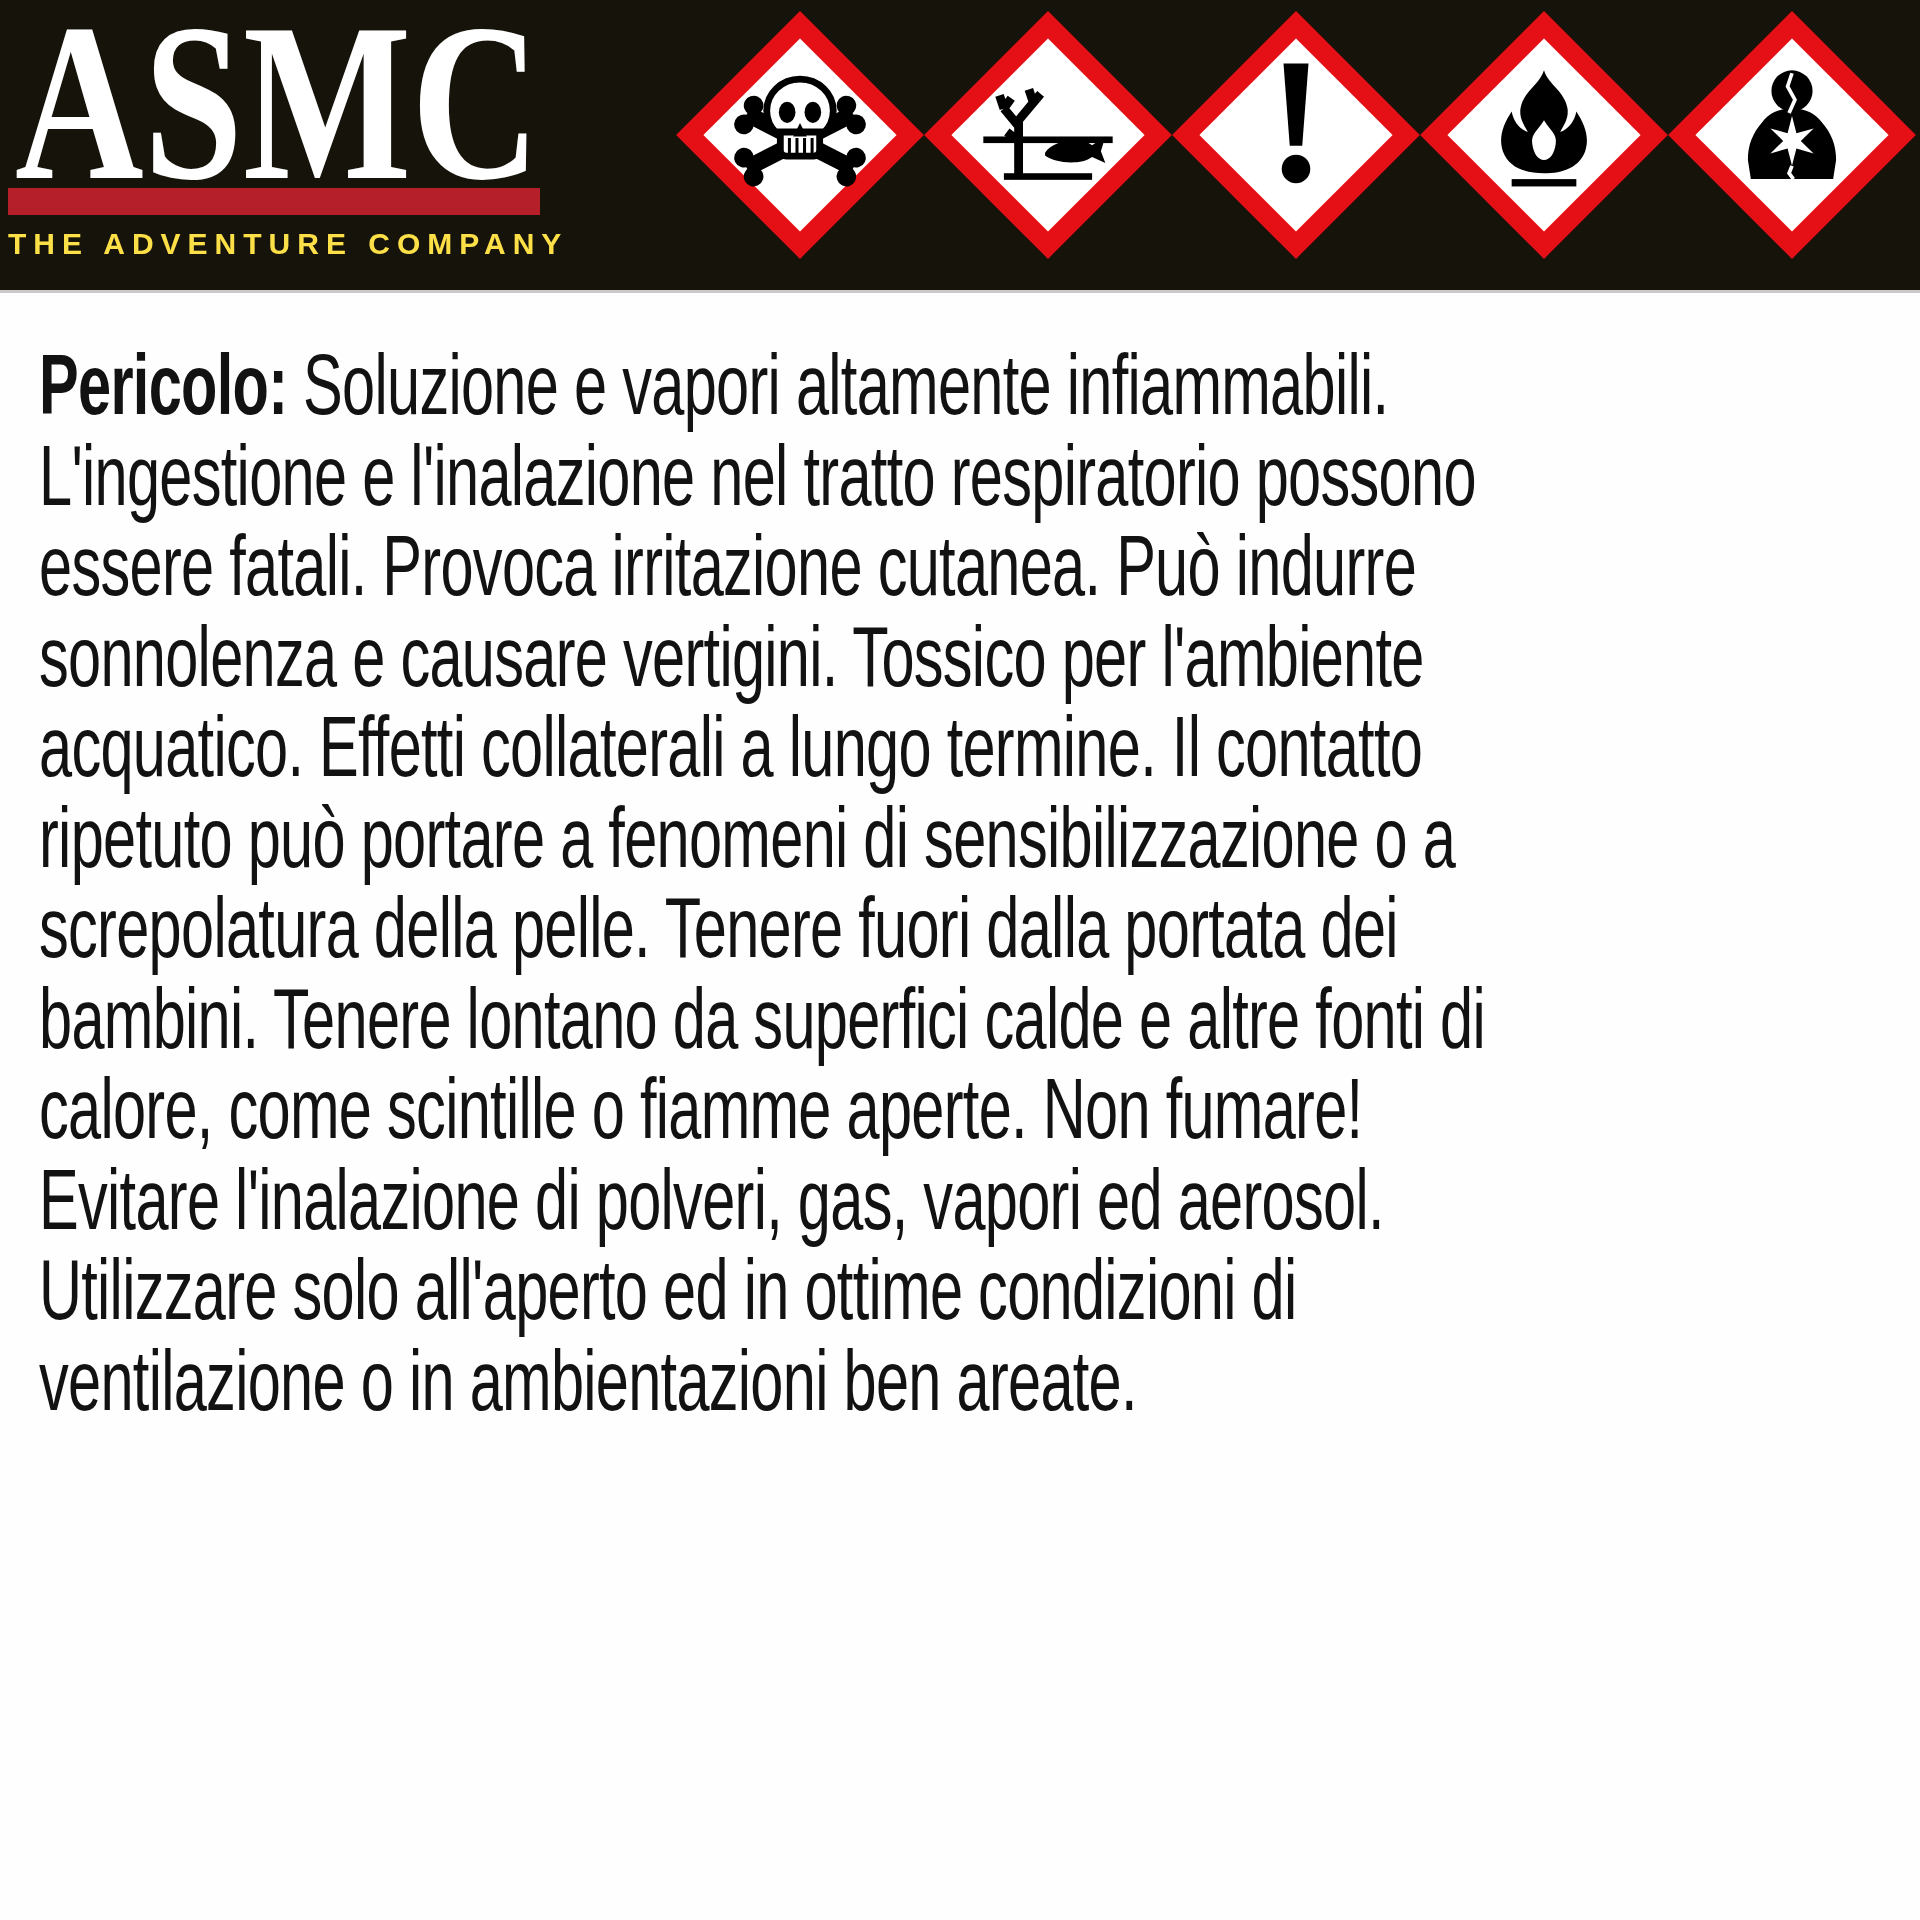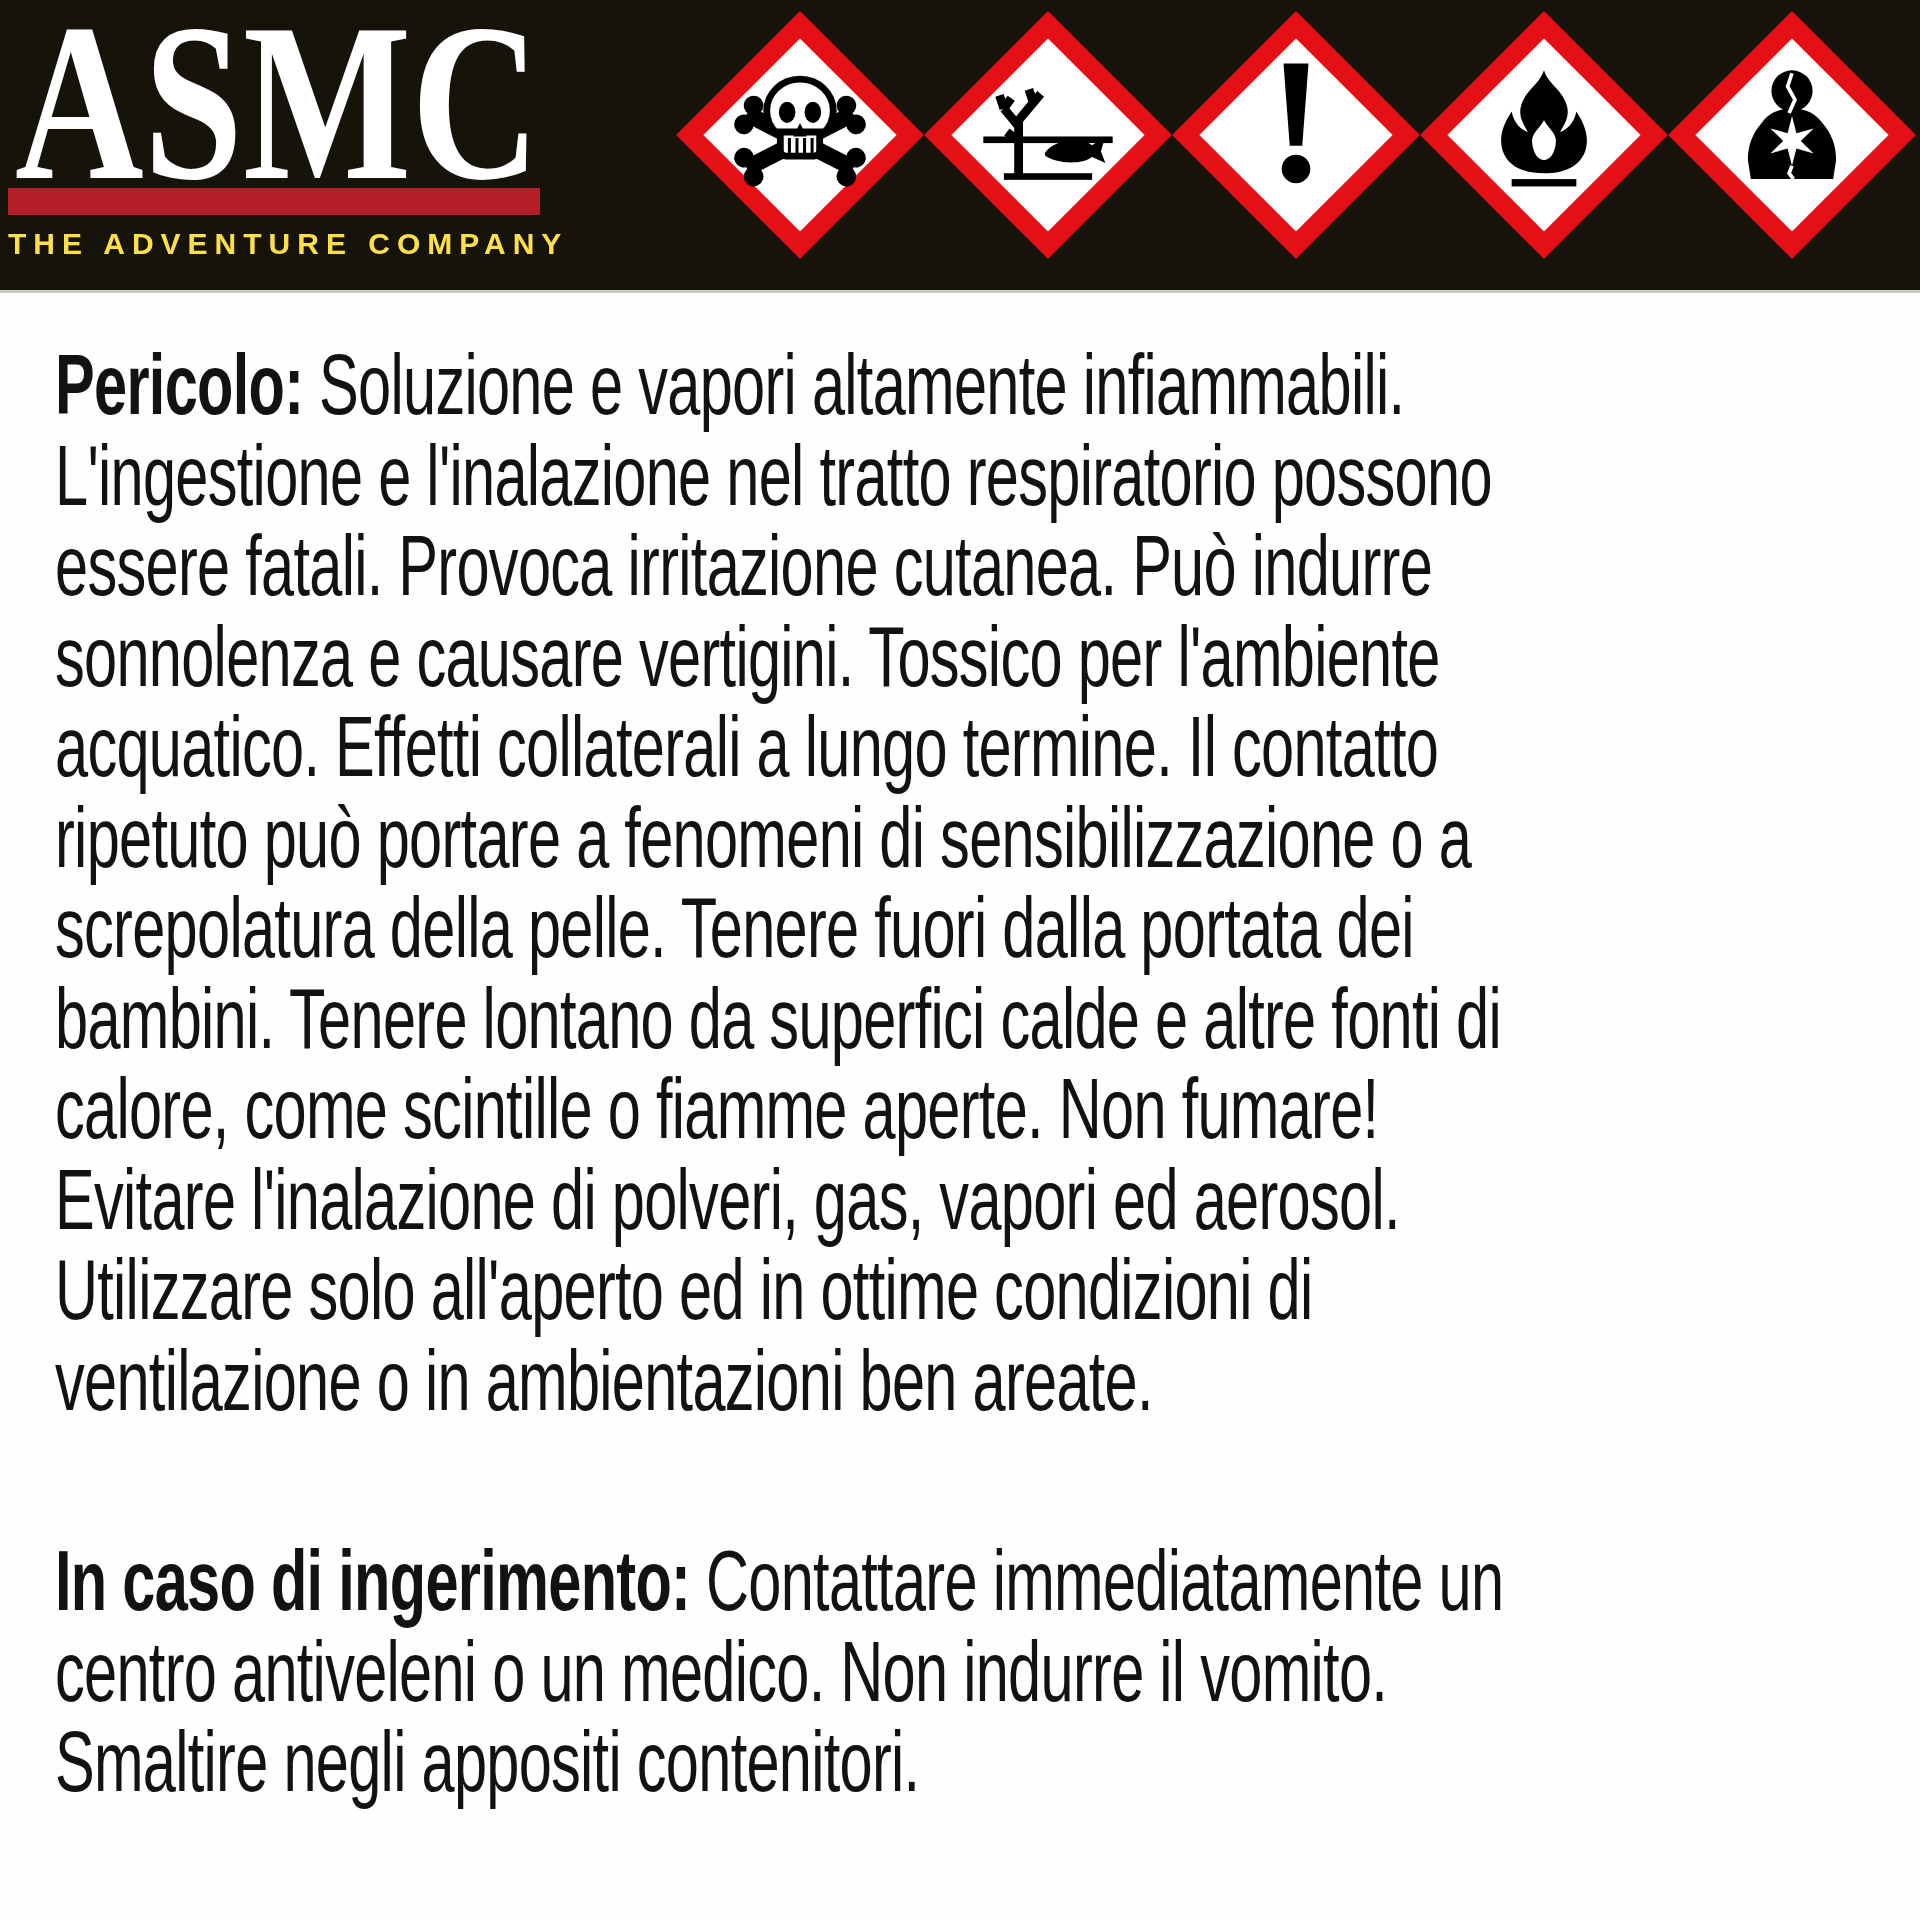--- a/index.html
+++ b/index.html
@@ -24,21 +24,21 @@
   }
   .logo-tagline{
     position:absolute;left:8px;top:227px;width:560px;
     font-size:30px;line-height:34px;font-weight:700;color:#fde047;
     letter-spacing:7px;white-space:nowrap;
   }
   .pictos{position:absolute;left:0;top:0;width:1920px;height:290px;}
   .diamond{position:absolute;top:9px;width:252px;height:252px;}
   .d1{left:674px;} .d2{left:922px;} .d3{left:1170px;} .d4{left:1418px;} .d5{left:1666px;}
   
-  .textblock{position:absolute;left:55px;width:1865px;}
+  .textblock{position:absolute;left:39px;width:1865px;}
   .warn-block{top:340px;}
   .ingest-block{top:1536px;}
   .line{
     white-space:nowrap;
     font-size:85px;line-height:90.5px;
     letter-spacing:-1px;
     transform:scaleX(0.70);
     transform-origin:0 50%;
     color:#121212;
   }
@@ -151,19 +151,14 @@
     <div class="line">acquatico. Effetti collaterali a lungo termine. Il contatto</div>
     <div class="line">ripetuto può portare a fenomeni di sensibilizzazione o a</div>
     <div class="line">screpolatura della pelle. Tenere fuori dalla portata dei</div>
     <div class="line">bambini. Tenere lontano da superfici calde e altre fonti di</div>
     <div class="line">calore, come scintille o fiamme aperte. Non fumare!</div>
     <div class="line">Evitare l'inalazione di polveri, gas, vapori ed aerosol.</div>
     <div class="line">Utilizzare solo all'aperto ed in ottime condizioni di</div>
     <div class="line">ventilazione o in ambientazioni ben areate.</div>
   </div>
 
-  <div class="textblock ingest-block">
-    <div class="line"><span class="lead">In caso di ingerimento:</span><span> Contattare immediatamente un</span></div>
-    <div class="line">centro antiveleni o un medico. Non indurre il vomito.</div>
-    <div class="line">Smaltire negli appositi contenitori.</div>
-  </div>
 
 </div>
 
 </body></html>

